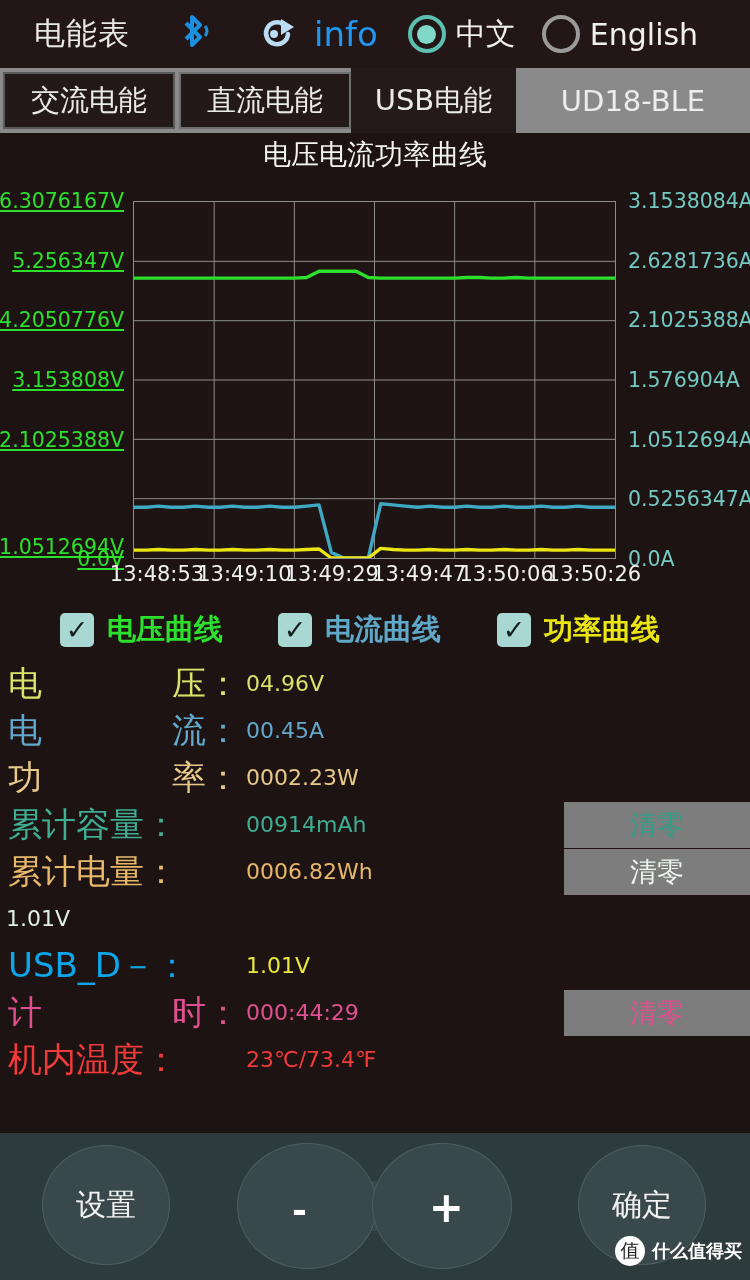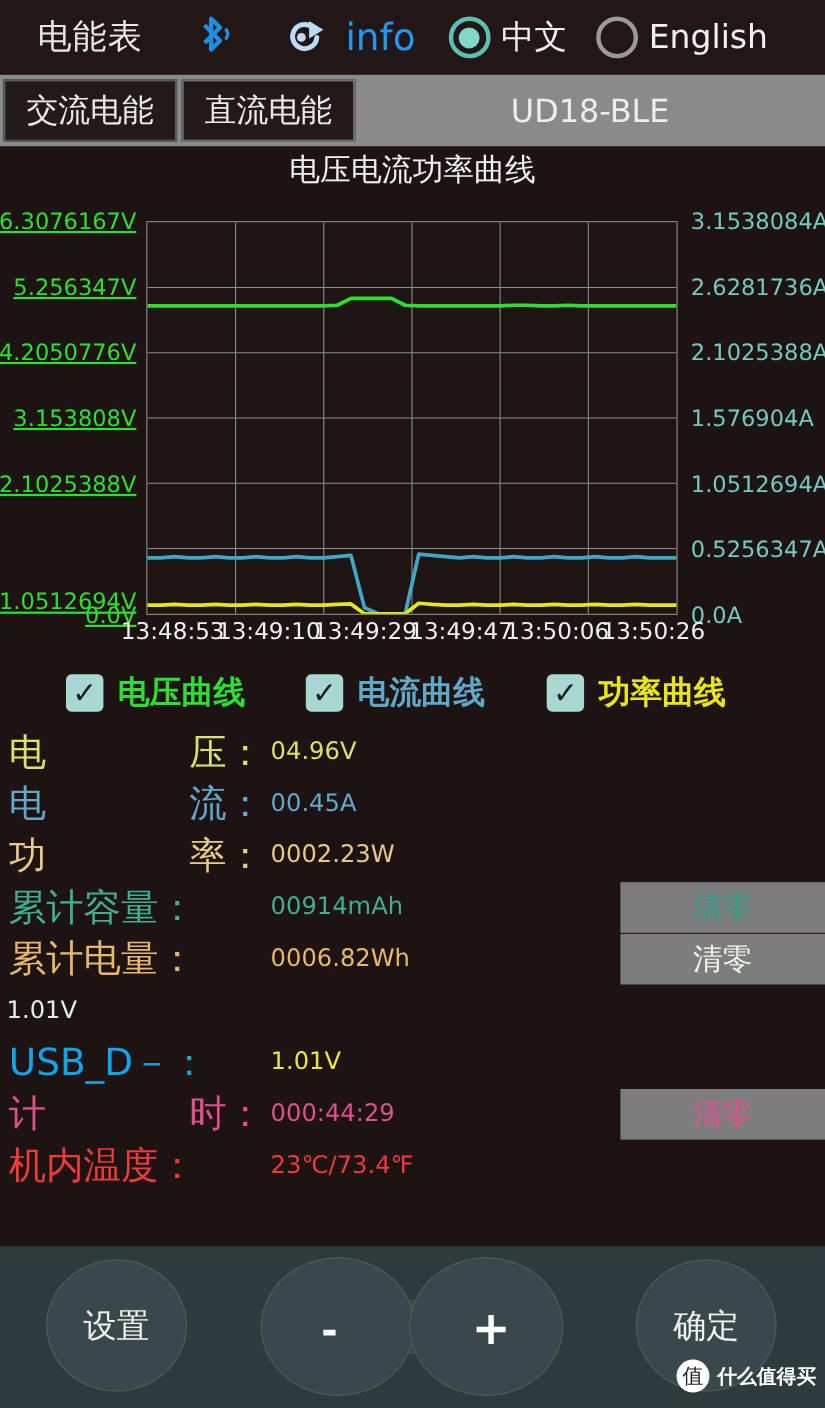--- a/index.html
+++ b/index.html
@@ -39,21 +39,21 @@
   
   .tabbar {
     position: absolute; left: 0; top: 68px; width: 750px; height: 65px;
     background: #8a8a8a; display: flex; align-items: stretch;
   }
   .tab {
     display: flex; align-items: center; justify-content: center;
     color: #eaeaea; font-size: 29px; font-family: "DejaVu Sans", sans-serif;
   }
   .tab.boxed {
-    background: #231918; margin: 4px 0 4px 4px; border: 2px solid #707070; width: 158px;
+    background: #231918; margin: 4px 0 4px 4px; border: 2px solid #707070; width: 172px;
   }
   .tab.boxed.first { margin-left: 3px; border-color: #5a5a5a; }
   .tab.active { background: #241a19; width: 165px; margin: 0; border: none; }
   .tab.plain { flex: 1; background: transparent; color: #ededed; }
 
   
   .chart-title {
     position: absolute; left: 0; top: 136px; width: 750px; text-align: center;
     color: #f2f2f2; font-size: 28px; font-family: "DejaVu Sans", sans-serif;
   }
@@ -178,20 +178,21 @@
 
     <div class="radio-group second">
       <div class="radio-dot off"></div>
       <div class="radio-label">English</div>
     </div>
   </div>
 
   <div class="tabbar">
     <div class="tab boxed first">交流电能</div>
     <div class="tab boxed">直流电能</div>
+    <div class="tab active">USB电能</div>
     <div class="tab plain">UD18-BLE</div>
   </div>
 
   <div class="chart-title">电压电流功率曲线</div>
 
   <div class="chart-wrap">
     <div class="axis-left" id="axisLeft">
         <div class="tick" style="top: 25px;">6.3076167V</div>
         <div class="tick" style="top: 84.6667px;">5.256347V</div>
         <div class="tick" style="top: 144.333px;">4.2050776V</div>

